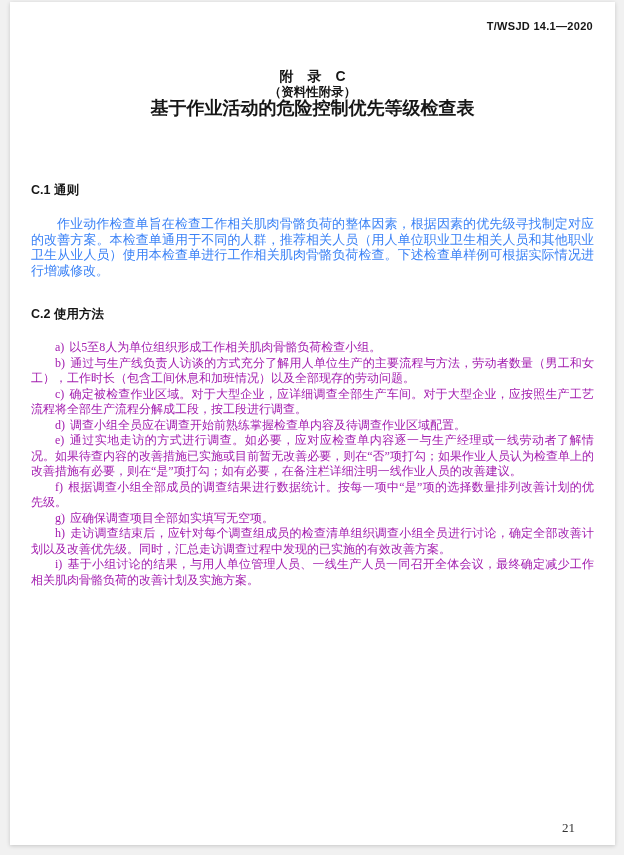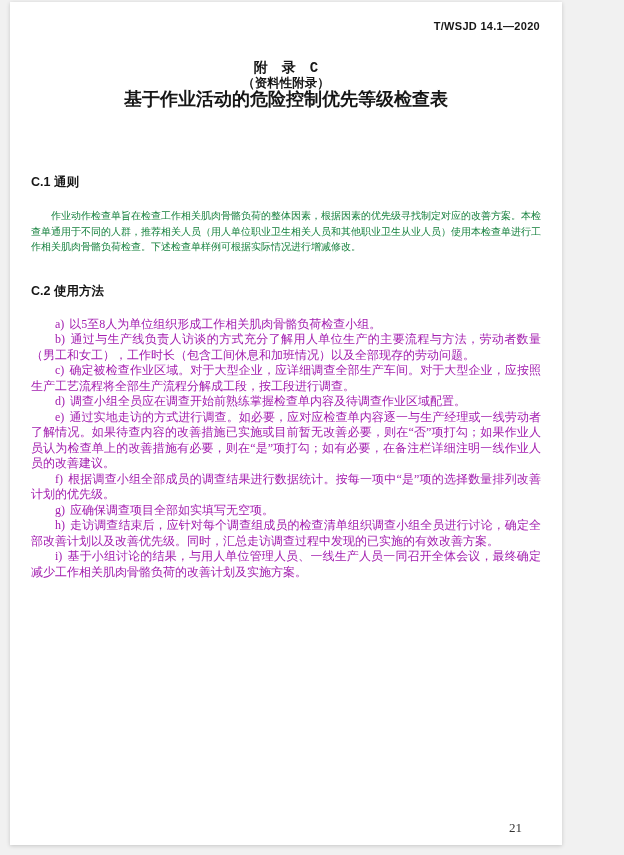--- a/index.html
+++ b/index.html
@@ -8,21 +8,21 @@
     background: #f1f1f1;
     width: 624px;
     height: 855px;
     overflow: hidden;
     font-family: "Liberation Serif", "DejaVu Serif", serif;
   }
   .page {
     position: absolute;
     left: 10px;
     top: 2px;
-    width: 552px;
+    width: 605px;
     height: 843px;
     background: #ffffff;
     box-shadow: 0 1px 4px rgba(0,0,0,0.18);
     box-sizing: border-box;
   }
   .content {
     position: relative;
     width: 100%;
     height: 100%;
     box-sizing: border-box;
@@ -32,23 +32,23 @@
   .doc-header {
     text-align: right;
     font-family: "Liberation Sans", "DejaVu Sans", sans-serif;
     font-weight: bold;
     font-size: 11px;
     letter-spacing: 0.3px;
     color: #161616;
     padding-right: 1px;
   }
   .title-block {
-    margin-top: 28px;
+    margin-top: 36px;
     text-align: center;
-    font-family: Liberation Mono, monospace;
+    font-family: Liberation Sans, sans-serif;
     font-weight: bold;
     color: #161616;
   }
   .title-line1 {
     font-size: 14px;
     line-height: 16px;
   }
   .title-line2 {
     font-size: 12.5px;
     line-height: 16px;
@@ -61,25 +61,25 @@
     font-family: "Liberation Sans", "DejaVu Sans", sans-serif;
     font-weight: bold;
     font-size: 12.5px;
     color: #161616;
     margin: 0;
   }
   .h-c1 { margin-top: 66px; }
   .h-c2 { margin-top: 28px; }
   .body-para {
     margin: 17px 0 0 0;
-    font-size: 10px;
+    font-size: 13px;
     line-height: 15.5px;
     text-align: justify;
     text-indent: 2em;
-    color: #15803d;
+    color: #3b82f6;
   }
   .items {
     margin-top: 17px;
   }
   .item {
     margin: 0;
     font-size: 12px;
     line-height: 15.5px;
     text-align: justify;
     text-indent: 2em;

